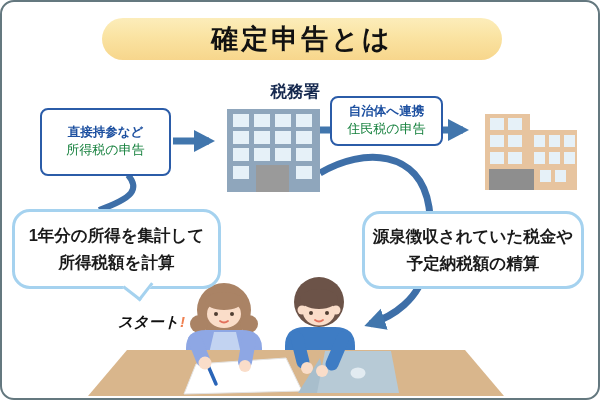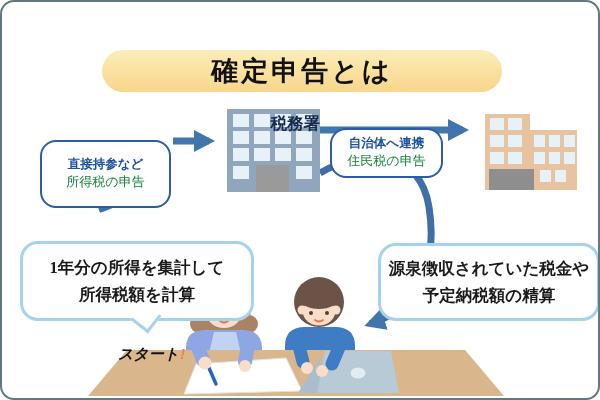--- a/index.html
+++ b/index.html
@@ -2,50 +2,50 @@
 <html><head>
 <meta charset="utf-8">
 <style>
   html,body{margin:0;padding:0;background:#fff;}
   .canvas{
     position:relative;width:600px;height:400px;box-sizing:border-box;
     border:2px solid #64787F;border-radius:14px;background:#fff;overflow:hidden;
     font-family:"Liberation Sans","DejaVu Sans",sans-serif;
   }
   .art{position:absolute;left:0;top:0;width:600px;height:400px;z-index:1;}
-  .layer{position:absolute;z-index:2;margin-top:32px;}
+  .layer{position:absolute;z-index:2;}
   
   .banner{
     left:100px;top:16px;width:400px;height:42px;border-radius:21px;
     background:linear-gradient(180deg,#FCEDBA 0%,#FAE3A2 45%,#F7D68C 100%);
     display:flex;align-items:center;justify-content:center;
   }
   .banner span{font-size:27px;font-weight:900;color:#111;letter-spacing:3px;}
   
   .bluebox{
-    background:#fff;border:2.5px solid #2B5CA8;border-radius:16px;
+    background:#fff;border:2.5px solid #2B5CA8;border-radius:8px;
     display:flex;flex-direction:column;align-items:center;justify-content:center;
     box-sizing:border-box;text-align:center;
   }
   .income-box{left:38px;top:106px;width:131px;height:68px;}
   .resident-box{left:328px;top:94px;width:113px;height:50px;}
   .note{font-size:12.5px;font-weight:bold;color:#1D50A0;line-height:1.25;}
   .boxlabel{font-size:13px;font-weight:normal;color:#15803d;line-height:1.3;margin-top:1px;}
   
   .bldg-label{font-size:16.5px;font-weight:bold;color:#16294F;text-align:right;}
   .tax-office-label{left:226px;top:79px;width:92px;}
   .municipality-label{left:478px;top:84px;width:58px;}
   
   .bubble{
     background:#fff;border:3px solid #A5D2EF;border-radius:18px;
     display:flex;flex-direction:column;align-items:center;justify-content:center;
     box-sizing:border-box;text-align:center;z-index:3;
   }
-  .bubble-left{left:18px;top:207px;width:234px;height:80px;font-family:Liberation Serif, serif;}
-  .bubble-right{left:376px;top:209px;width:222px;height:78px;}
+  .bubble-left{left:10px;top:207px;width:209px;height:80px;}
+  .bubble-right{left:360px;top:209px;width:222px;height:78px;}
   .bubble .line{font-size:16.5px;font-weight:bold;color:#1a1a1a;line-height:1.65;}
   .tail{
     position:absolute;left:112px;bottom:-11px;width:19px;height:19px;background:#fff;
     border-right:3px solid #A5D2EF;border-bottom:3px solid #A5D2EF;transform:rotate(38deg);
   }
   
   .start{left:116px;top:311px;font-size:15px;font-weight:bold;color:#111;z-index:3;font-style:italic;}
   .start .mark{color:#F08050;font-weight:900;margin-left:1px;}
 </style>
 </head>

